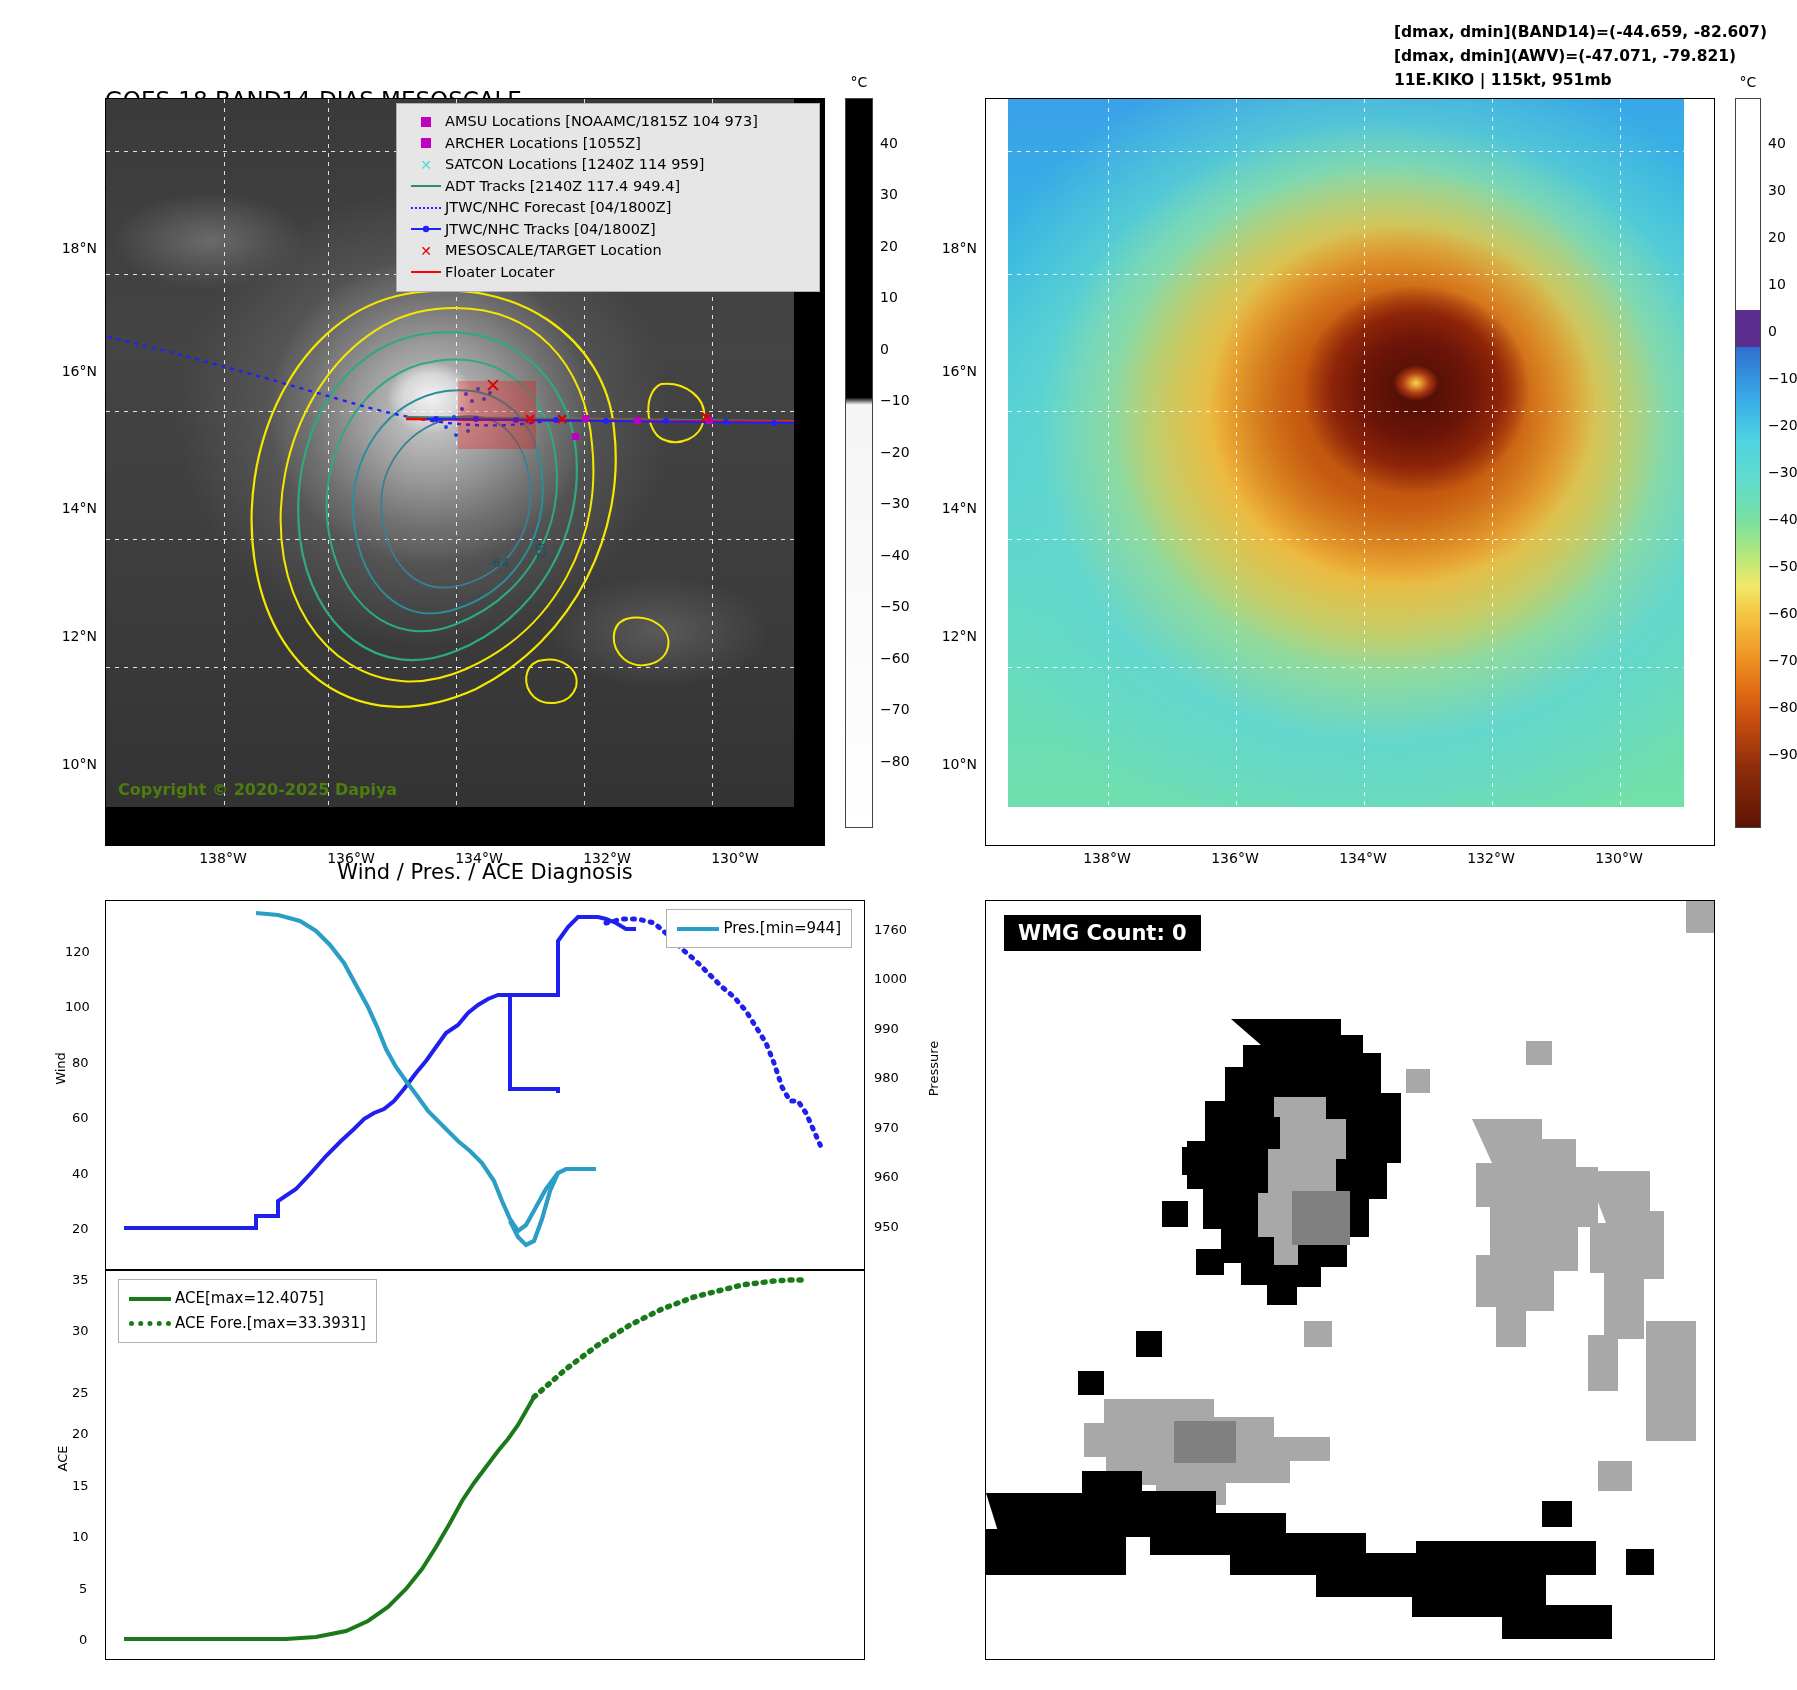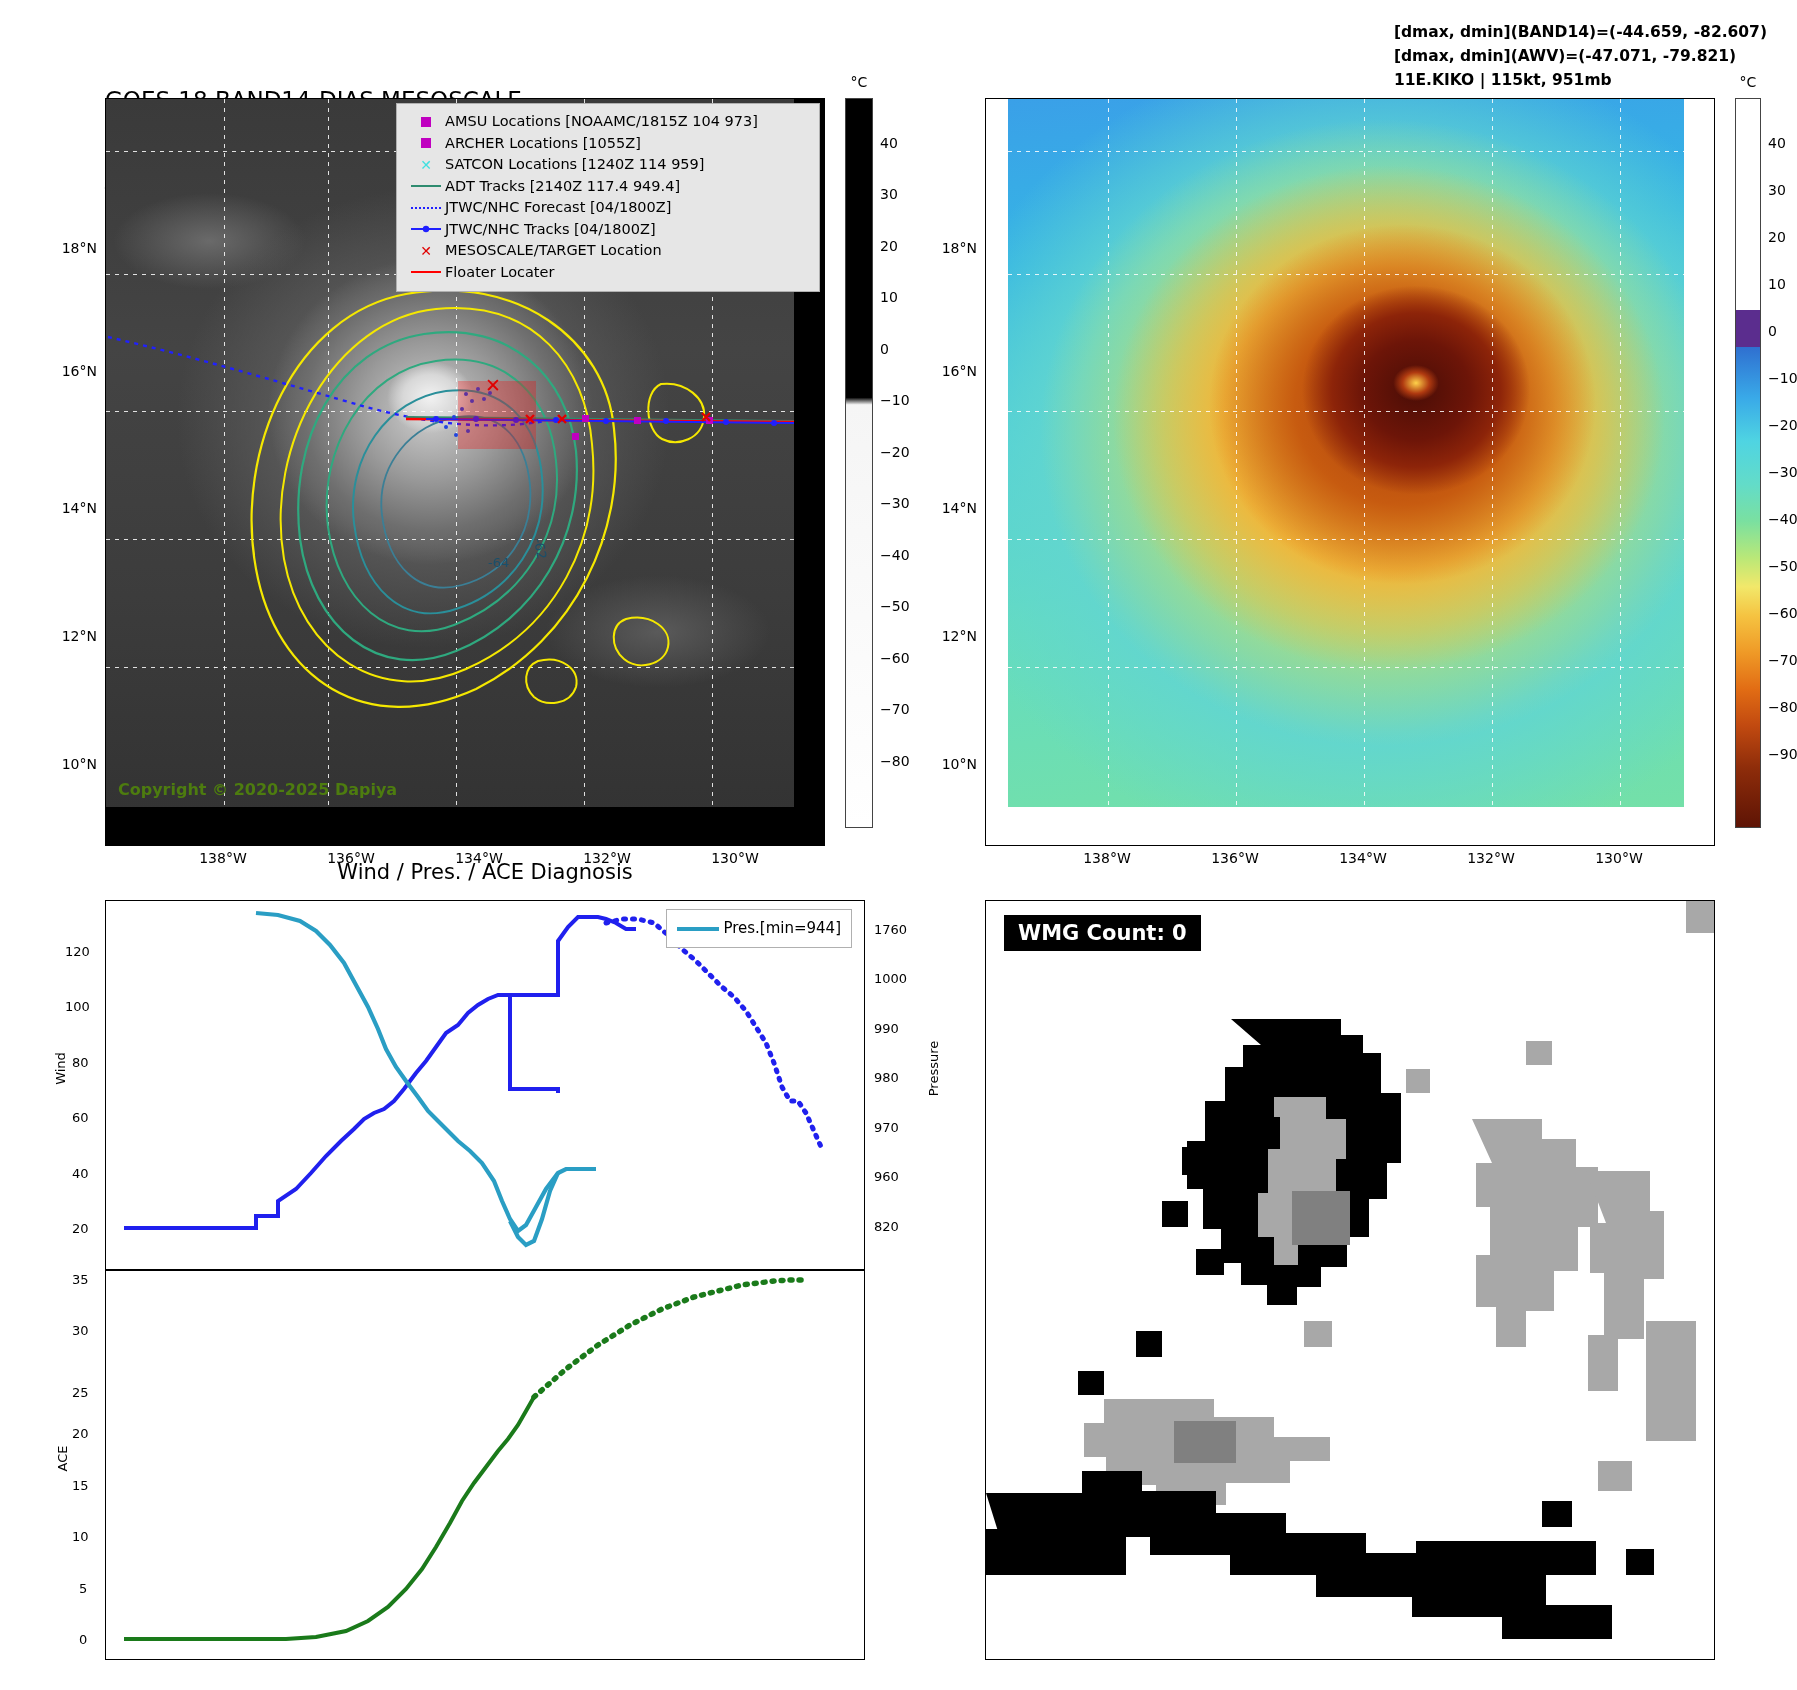--- a/index.html
+++ b/index.html
@@ -406,38 +406,52 @@
         </div>
       </div>
 
       <div class="tick" style="left:-34px; top:327px">20</div>
       <div class="tick" style="left:-34px; top:272px">40</div>
       <div class="tick" style="left:-34px; top:216px">60</div>
       <div class="tick" style="left:-34px; top:161px">80</div>
       <div class="tick" style="left:-41px; top:105px">100</div>
       <div class="tick" style="left:-41px; top:50px">120</div>
 
-      <div class="tick" style="left:768px; top:325px">820</div>
+      <div class="tick" style="left:768px; top:325px">950</div>
       <div class="tick" style="left:768px; top:275px">960</div>
       <div class="tick" style="left:768px; top:226px">970</div>
       <div class="tick" style="left:768px; top:176px">980</div>
       <div class="tick" style="left:768px; top:127px">990</div>
       <div class="tick" style="left:768px; top:77px">1000</div>
       <div class="tick" style="left:768px; top:28px">1760</div>
 
       <div class="axis-name" style="left:-62px; top:160px; transform:rotate(-90deg);">Wind</div>
       <div class="axis-name" style="left:800px; top:160px; transform:rotate(-90deg);">Pressure</div>
     </div>
 
     <div class="sub-bot">
       <svg width="758" height="388">
         <polyline fill="none" stroke="#1a7a1a" stroke-width="4" points="18,368 60,368 100,368 140,368 180,368 210,366 240,360 262,350 282,336 300,318 316,298 330,276 344,252 356,230 368,212 380,196 392,180 402,168 412,154 420,140 428,126"></polyline>
         <polyline fill="none" stroke="#1a7a1a" stroke-width="5.5" stroke-dasharray="2 7" stroke-linecap="round" points="428,126 444,112 460,98 476,86 492,74 508,64 524,54 540,46 556,38 572,32 588,26 604,22 620,18 636,14 652,12 668,10 684,9 700,9"></polyline>
       </svg>
 
+      <div class="legend-sm" style="left:12px; top:8px;">
+        <div class="lrow">
+          <span class="lk">
+              <i style="border-color:#1a7a1a"></i>
+            </span>
+          <span>ACE[max=12.4075]</span>
+        </div>
+        <div class="lrow">
+          <span class="lk">
+              <i class="d" style="border-color:#1a7a1a"></i>
+            </span>
+          <span>ACE Fore.[max=33.3931]</span>
+        </div>
+      </div>
 
       <div class="tick" style="left:-27px; top:368px">0</div>
       <div class="tick" style="left:-27px; top:317px">5</div>
       <div class="tick" style="left:-34px; top:265px">10</div>
       <div class="tick" style="left:-34px; top:214px">15</div>
       <div class="tick" style="left:-34px; top:162px">20</div>
       <div class="tick" style="left:-34px; top:121px">25</div>
       <div class="tick" style="left:-34px; top:59px">30</div>
       <div class="tick" style="left:-34px; top:8px">35</div>
 

